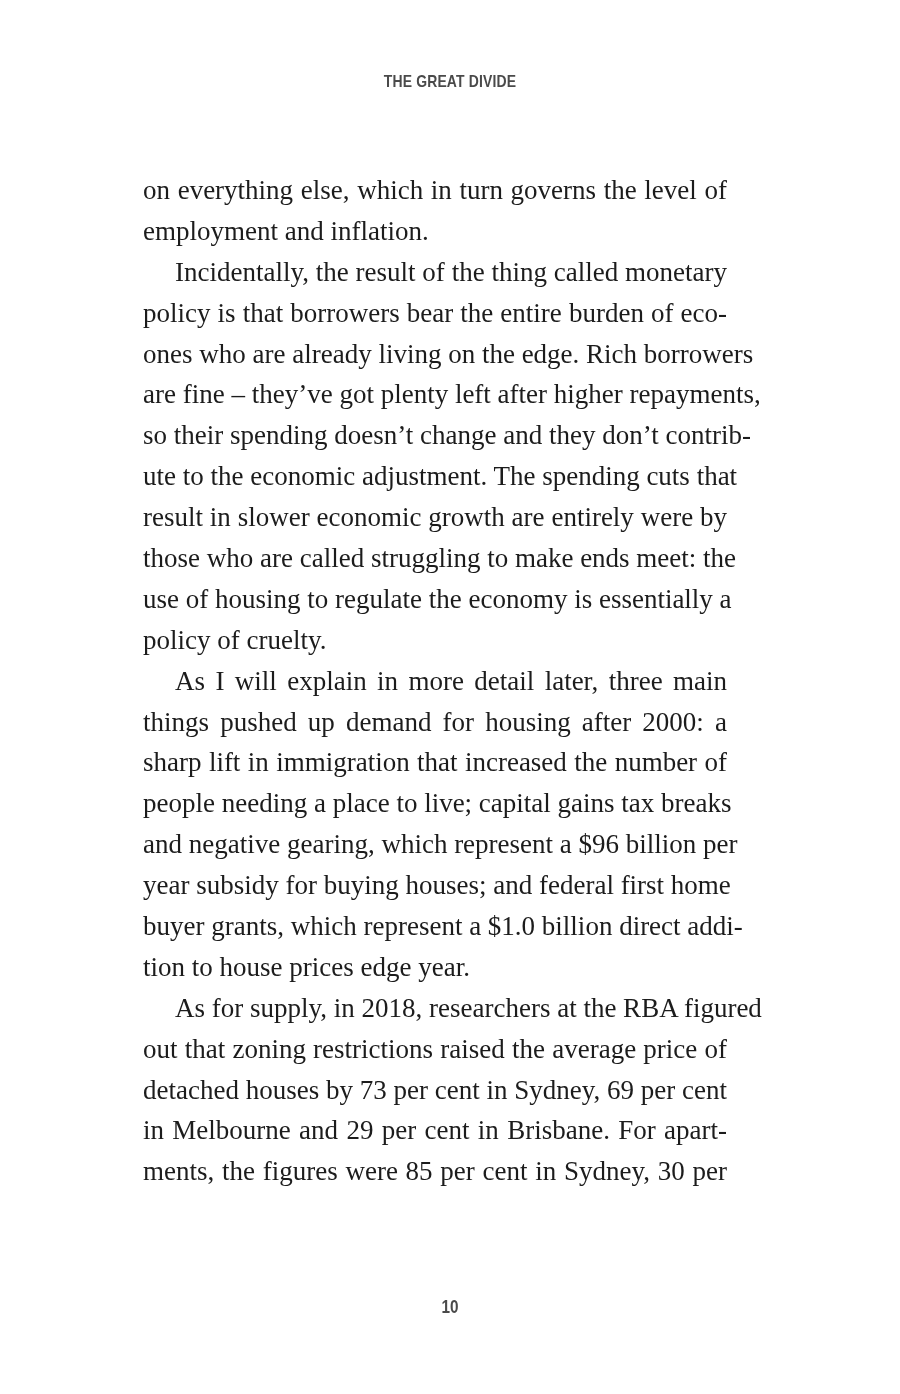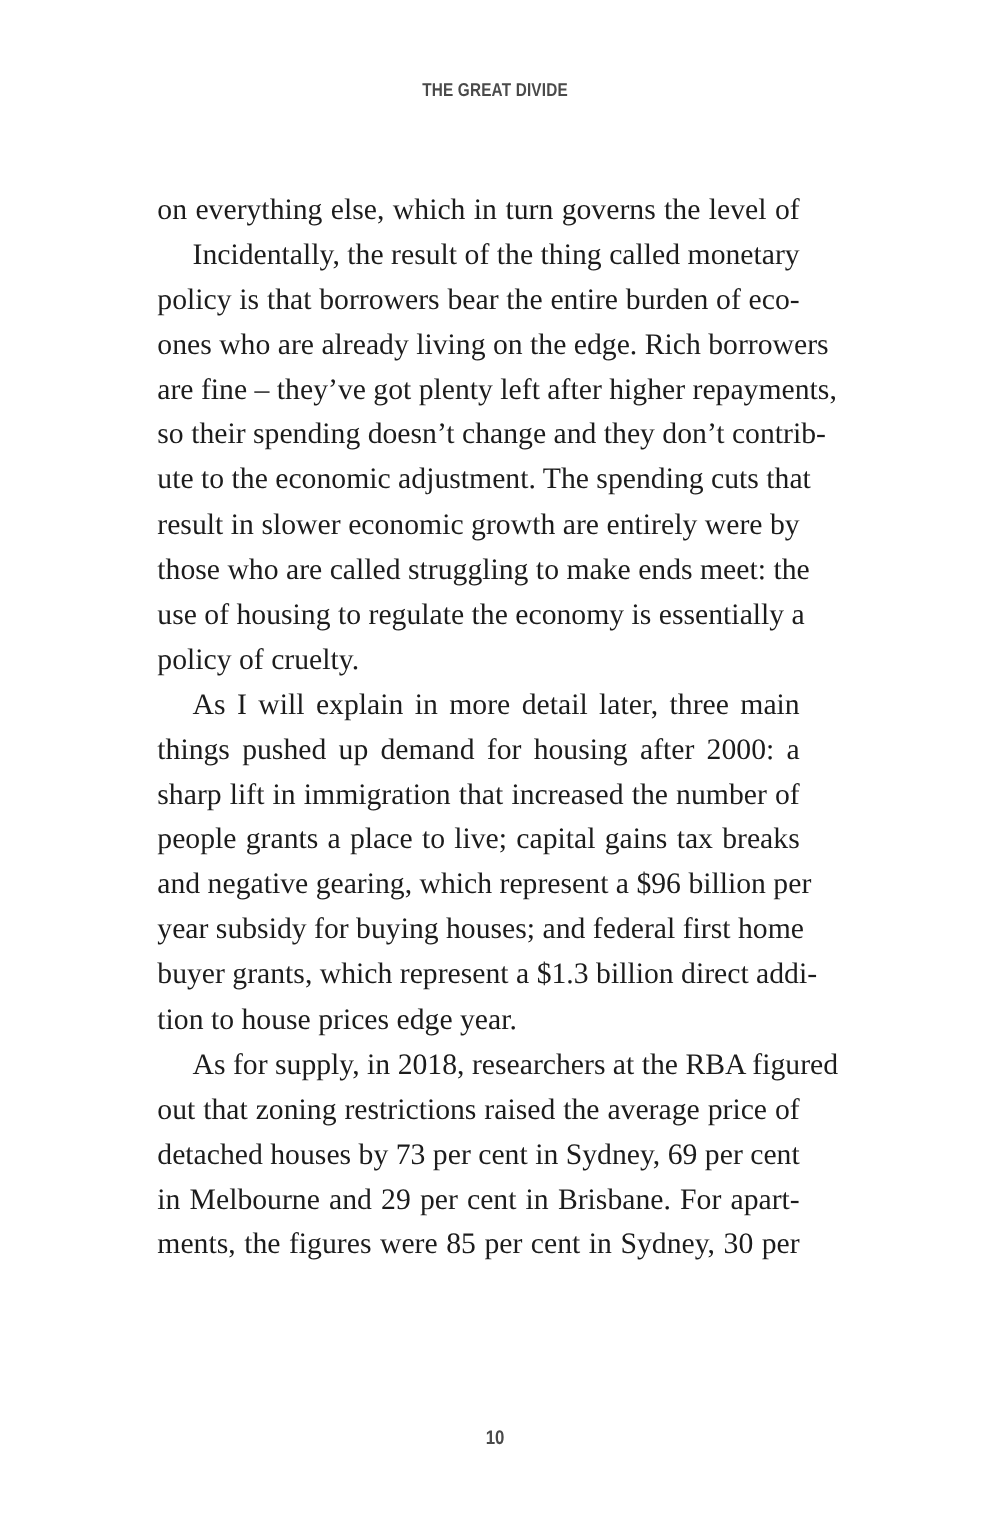--- a/index.html
+++ b/index.html
@@ -64,43 +64,44 @@
   </style>
 </head>
 <body>
 
 <div class="running-head">THE GREAT DIVIDE</div>
 
 <div class="body-text">
 
   <div>
     <div class="line">on everything else, which in turn governs the level of</div>
+    <div class="line last">employment and inflation.</div>
   </div>
 
   <div>
     <div class="line indent">Incidentally, the result of the thing called monetary</div>
     <div class="line">policy is that borrowers bear the entire burden of eco-</div>
     <div class="line">ones who are already living on the edge. Rich borrowers</div>
     <div class="line">are fine – they’ve got plenty left after higher repayments,</div>
     <div class="line">so their spending doesn’t change and they don’t contrib-</div>
     <div class="line">ute to the economic adjustment. The spending cuts that</div>
     <div class="line">result in slower economic growth are entirely were by</div>
     <div class="line">those who are called struggling to make ends meet: the</div>
     <div class="line">use of housing to regulate the economy is essentially a</div>
     <div class="line last">policy of cruelty.</div>
   </div>
 
   <div>
     <div class="line indent">As I will explain in more detail later, three main</div>
     <div class="line">things pushed up demand for housing after 2000: a</div>
     <div class="line">sharp lift in immigration that increased the number of</div>
-    <div class="line">people grants a place to live; capital gains tax breaks</div>
+    <div class="line">people needing a place to live; capital gains tax breaks</div>
     <div class="line">and negative gearing, which represent a $96 billion per</div>
     <div class="line">year subsidy for buying houses; and federal first home</div>
-    <div class="line">buyer grants, which represent a $1.3 billion direct addi-</div>
+    <div class="line">buyer grants, which represent a $1.0 billion direct addi-</div>
     <div class="line last">tion to house prices edge year.</div>
   </div>
 
   <div>
     <div class="line indent">As for supply, in 2018, researchers at the RBA figured</div>
     <div class="line">out that zoning restrictions raised the average price of</div>
     <div class="line">detached houses by 73 per cent in Sydney, 69 per cent</div>
     <div class="line">in Melbourne and 29 per cent in Brisbane. For apart-</div>
     <div class="line">ments, the figures were 85 per cent in Sydney, 30 per</div>
   </div>

